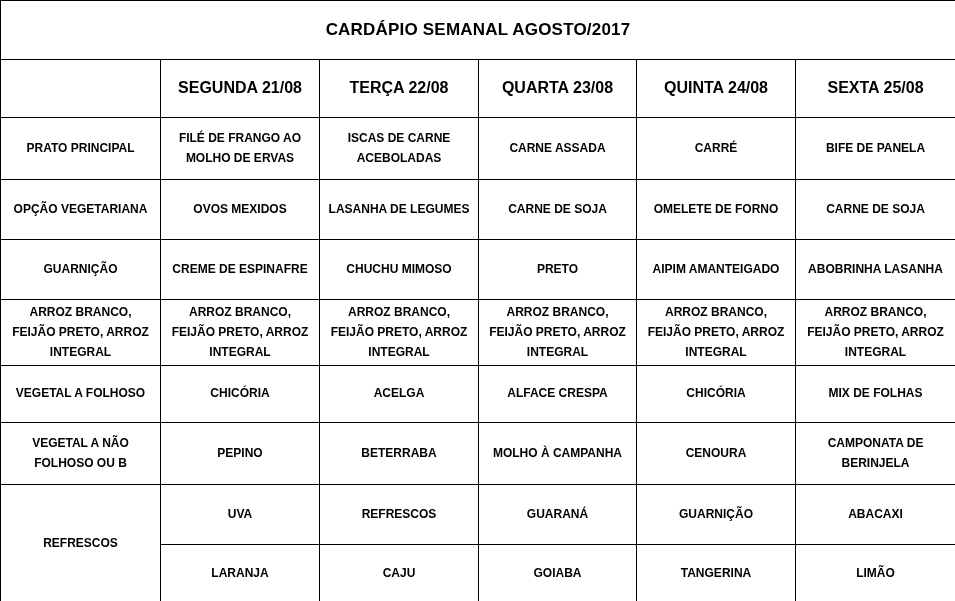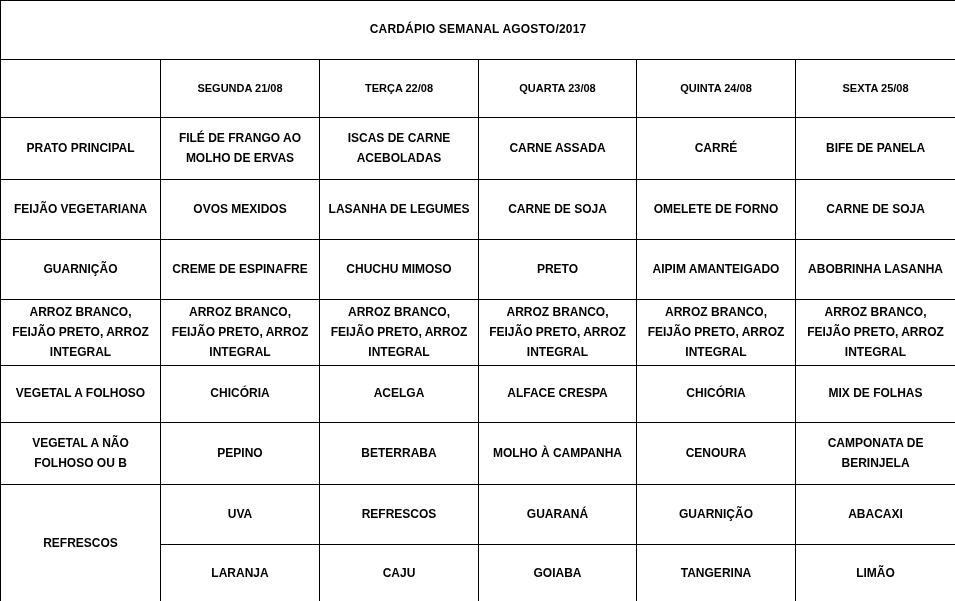--- a/index.html
+++ b/index.html
@@ -25,30 +25,30 @@
   }
   table.menu td {
     border: 1px solid #000000;
     text-align: center;
     vertical-align: middle;
     padding: 3px 6px;
     line-height: 1.65;
     overflow: hidden;
   }
   td.title-cell {
-    font-size: 12px;
+    font-size: 17px;
     letter-spacing: 0.2px;
   }
   td.row-label {
     text-align: left;
     padding-left: 6px;
     padding-right: 4px;
   }
   td.day-header {
-    font-size: 11px;
+    font-size: 16px;
   }
 </style>
 </head>
 <body>
 
 <div class="page">
   <table class="menu">
     <colgroup>
       <col style="width:160px">
       <col style="width:159px">
@@ -75,21 +75,21 @@
     <tr style="height:62px">
       <td class="row-label">PRATO PRINCIPAL</td>
       <td>FILÉ DE FRANGO AO MOLHO DE ERVAS</td>
       <td>ISCAS DE CARNE ACEBOLADAS</td>
       <td>CARNE ASSADA</td>
       <td>CARRÉ</td>
       <td>BIFE DE PANELA</td>
     </tr>
 
     <tr style="height:60px">
-      <td class="row-label">FEIJÃO VEGETARIANA</td>
+      <td class="row-label">OPÇÃO VEGETARIANA</td>
       <td>OVOS MEXIDOS</td>
       <td>LASANHA DE LEGUMES</td>
       <td>CARNE DE SOJA</td>
       <td>OMELETE DE FORNO</td>
       <td>CARNE DE SOJA</td>
     </tr>
 
     <tr style="height:60px">
       <td class="row-label">GUARNIÇÃO</td>
       <td>CREME DE ESPINAFRE</td>

